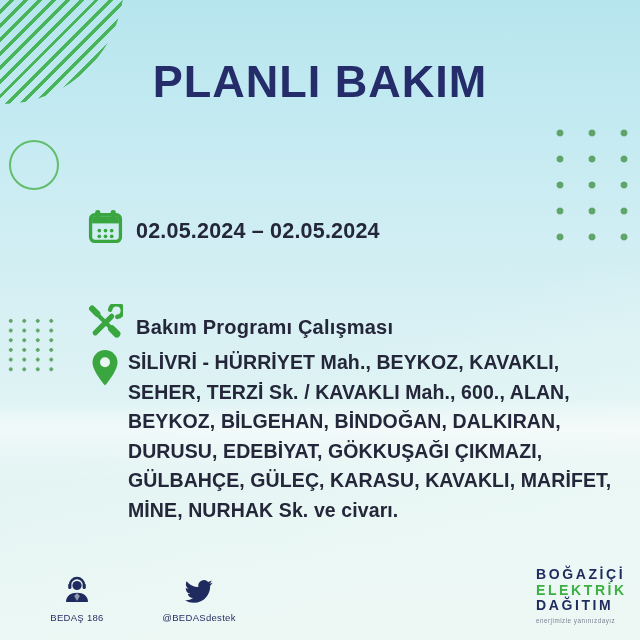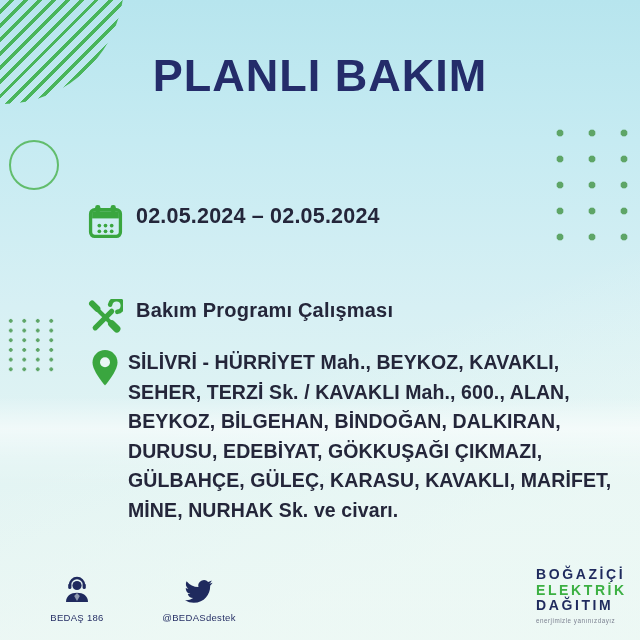--- a/index.html
+++ b/index.html
@@ -22,25 +22,25 @@
     position:absolute;left:544px;top:120px;width:96px;height:130px;
     background-image:radial-gradient(circle,#5ea567 3.1px, rgba(94,165,103,.35) 3.5px, transparent 4.2px);
     background-size:32px 26px;
   }
   .dots-left{
     position:absolute;left:4px;top:316px;width:54px;height:58px;
     background-image:radial-gradient(circle,#5ea567 1.6px, transparent 2.1px);
     background-size:13.5px 9.7px;
   }
   
-  .title{position:absolute;top:52px;left:0;width:100%;text-align:center;}
+  .title{position:absolute;top:58px;left:0;width:100%;text-align:center;}
   .title h1{margin:0;font-size:45px;font-weight:800;letter-spacing:1px;color:#242c6a;line-height:1.05;}
   .title h2{margin:6px 0 0 0;font-size:33px;font-weight:500;letter-spacing:2px;color:#28326f;line-height:1.0;}
   
-  .row{position:absolute;left:86px;display:flex;align-items:flex-start;color:#24263a;}
+  .row{position:absolute;left:86px;display:flex;align-items:flex-end;color:#24263a;}
   .icon-box{width:38px;min-width:38px;display:flex;justify-content:center;align-items:center;}
   .row .txt{margin-left:12px;font-size:21.5px;font-weight:700;letter-spacing:.2px;}
   .row-date{top:204px;height:40px;}
   .row-time{top:252px;height:38px;}
   .row-work{top:299px;height:40px;}
   .row-work .txt{font-size:20px;}
   .row-loc{top:348px;align-items:flex-start;}
   .row-loc .txt{margin-left:4px;width:486px;font-size:19.5px;font-weight:600;line-height:29.5px;letter-spacing:.1px;}
   
   .f-item{position:absolute;top:571px;text-align:center;color:#1f2a5e;}

